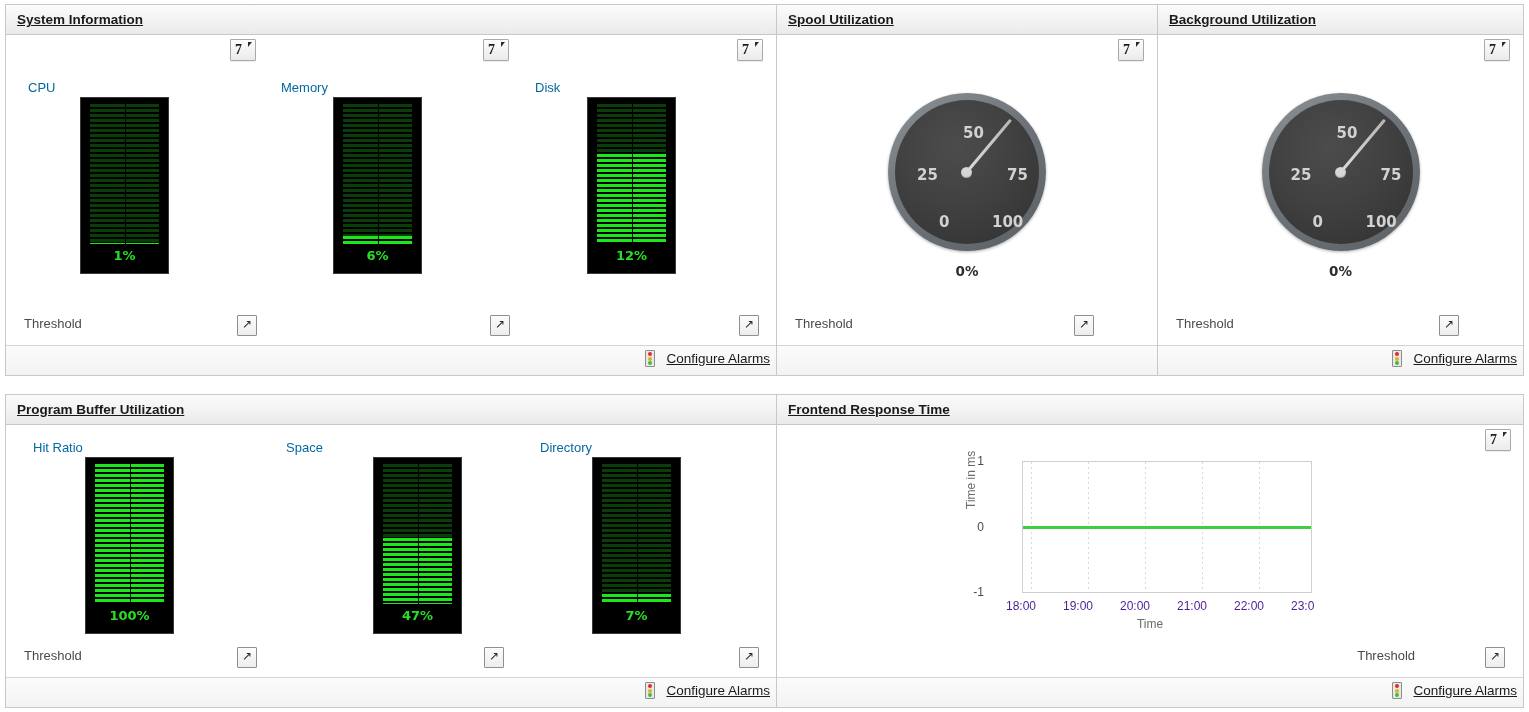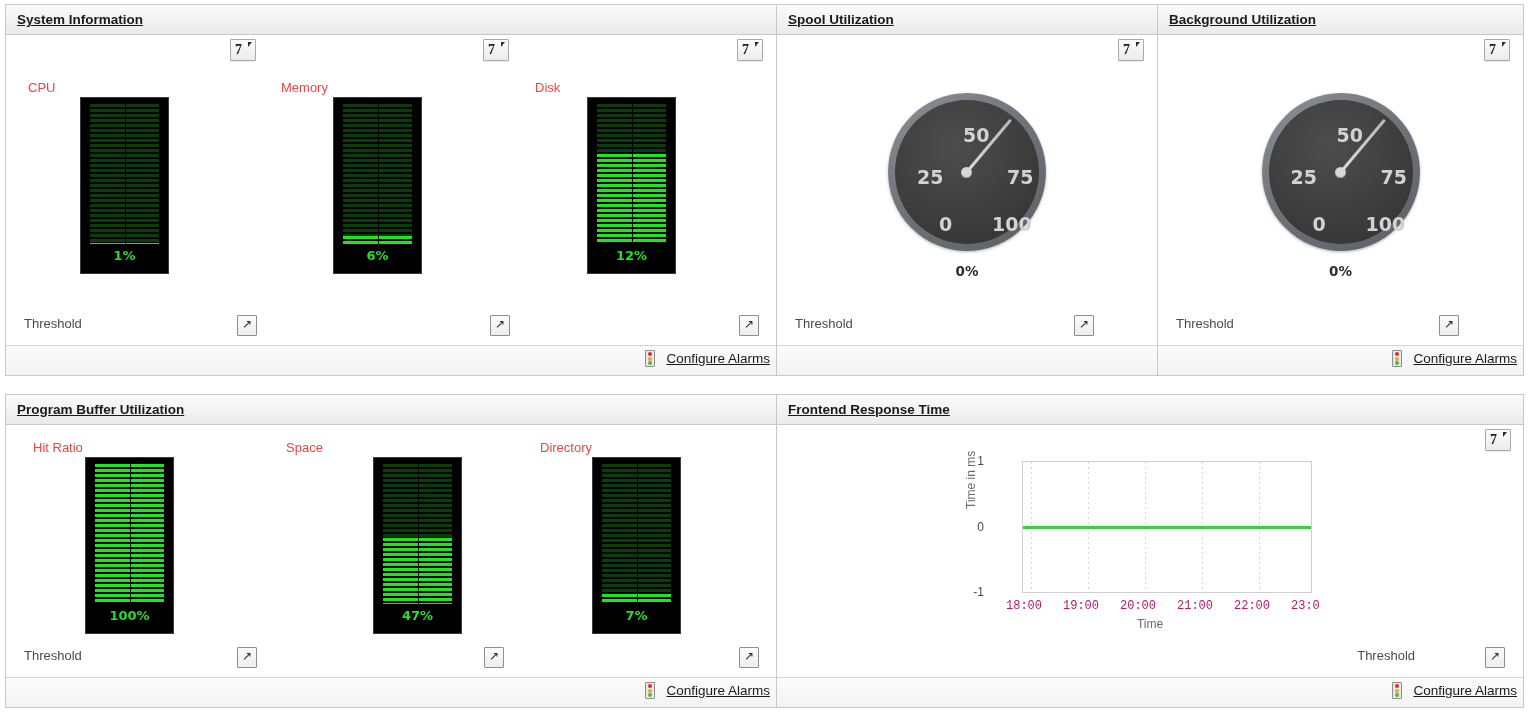--- a/index.html
+++ b/index.html
@@ -58,21 +58,21 @@
   }
   .btn-thresh .arrow{
     position:absolute;left:3px;top:2px;width:12px;height:13px;
     color:#2a2a2a;font-size:12px;line-height:13px;text-align:center;
   }
 
   
   .metric{position:absolute;top:0;width:230px;height:100%;}
   .metric .m-label{
     position:absolute;left:18px;top:45px;
-    font-size:13px;color:#ef4444;white-space:nowrap;
+    font-size:13px;color:#0369a1;white-space:nowrap;
   }
   .meter{
     position:absolute;left:70px;top:62px;
     width:89px;height:177px;background:#000000;
     border:1px solid #3a3a3a;box-sizing:border-box;
   }
   .meter .bars{
     position:absolute;left:9px;right:9px;top:6px;height:140px;
     background:
       repeating-linear-gradient(to bottom,#0b3d0b 0px,#0b3d0b 3px,#000000 3px,#000000 5px);
@@ -125,21 +125,21 @@
   .gauge{
     position:relative;margin:0 auto;width:158px;height:158px;border-radius:50%;
     background:linear-gradient(145deg,#8d9296 0%,#6e7479 45%,#5a6064 100%);
     box-shadow:0 1px 3px rgba(0,0,0,.3);
   }
   .gauge .face{
     position:absolute;left:7px;top:7px;width:144px;height:144px;border-radius:50%;
     background:radial-gradient(circle at 42% 32%,#4c4c4c 0%,#414141 45%,#303030 100%);
   }
   .gauge .tick{
-    position:absolute;color:#d2d2d2;font-weight:bold;font-size:19px;
+    position:absolute;color:#d2d2d2;font-weight:bold;font-size:15px;
     font-family:"DejaVu Sans", sans-serif;
   }
   .gauge .t0{left:44px;top:113px;}
   .gauge .t25{left:22px;top:66px;}
   .gauge .t50{left:68px;top:24px;}
   .gauge .t75{left:112px;top:66px;}
   .gauge .t100{left:97px;top:113px;}
   .gauge .needle{
     position:absolute;left:78px;top:79px;width:2.5px;height:68px;
     background:linear-gradient(to bottom,#dcdcdc,#b6b6b6);
@@ -171,21 +171,21 @@
   }
   .chart .vgrid{position:absolute;top:0;bottom:0;width:1px;
     background:repeating-linear-gradient(to bottom,#d8d8d8 0 2px,transparent 2px 5px);}
   .chart .series{
     position:absolute;left:0;right:0;height:3px;background:#3ecf3e;
   }
   .chart .ytick{
     position:absolute;right:346px;font-size:12px;color:#4a4a4a;text-align:right;width:40px;
   }
   .chart .xtick{
-    position:absolute;top:146px;font-size:12px;color:#be185d;white-space:nowrap;font-family:Liberation Mono, monospace;
+    position:absolute;top:146px;font-size:12px;color:#4c1d95;white-space:nowrap;
   }
   .chart .xlabel{
     position:absolute;left:0;right:0;top:164px;text-align:center;
     font-size:12px;color:#6b6b6b;
   }
 </style>
 </head>
 <body>
 
 <div class="dashboard">

